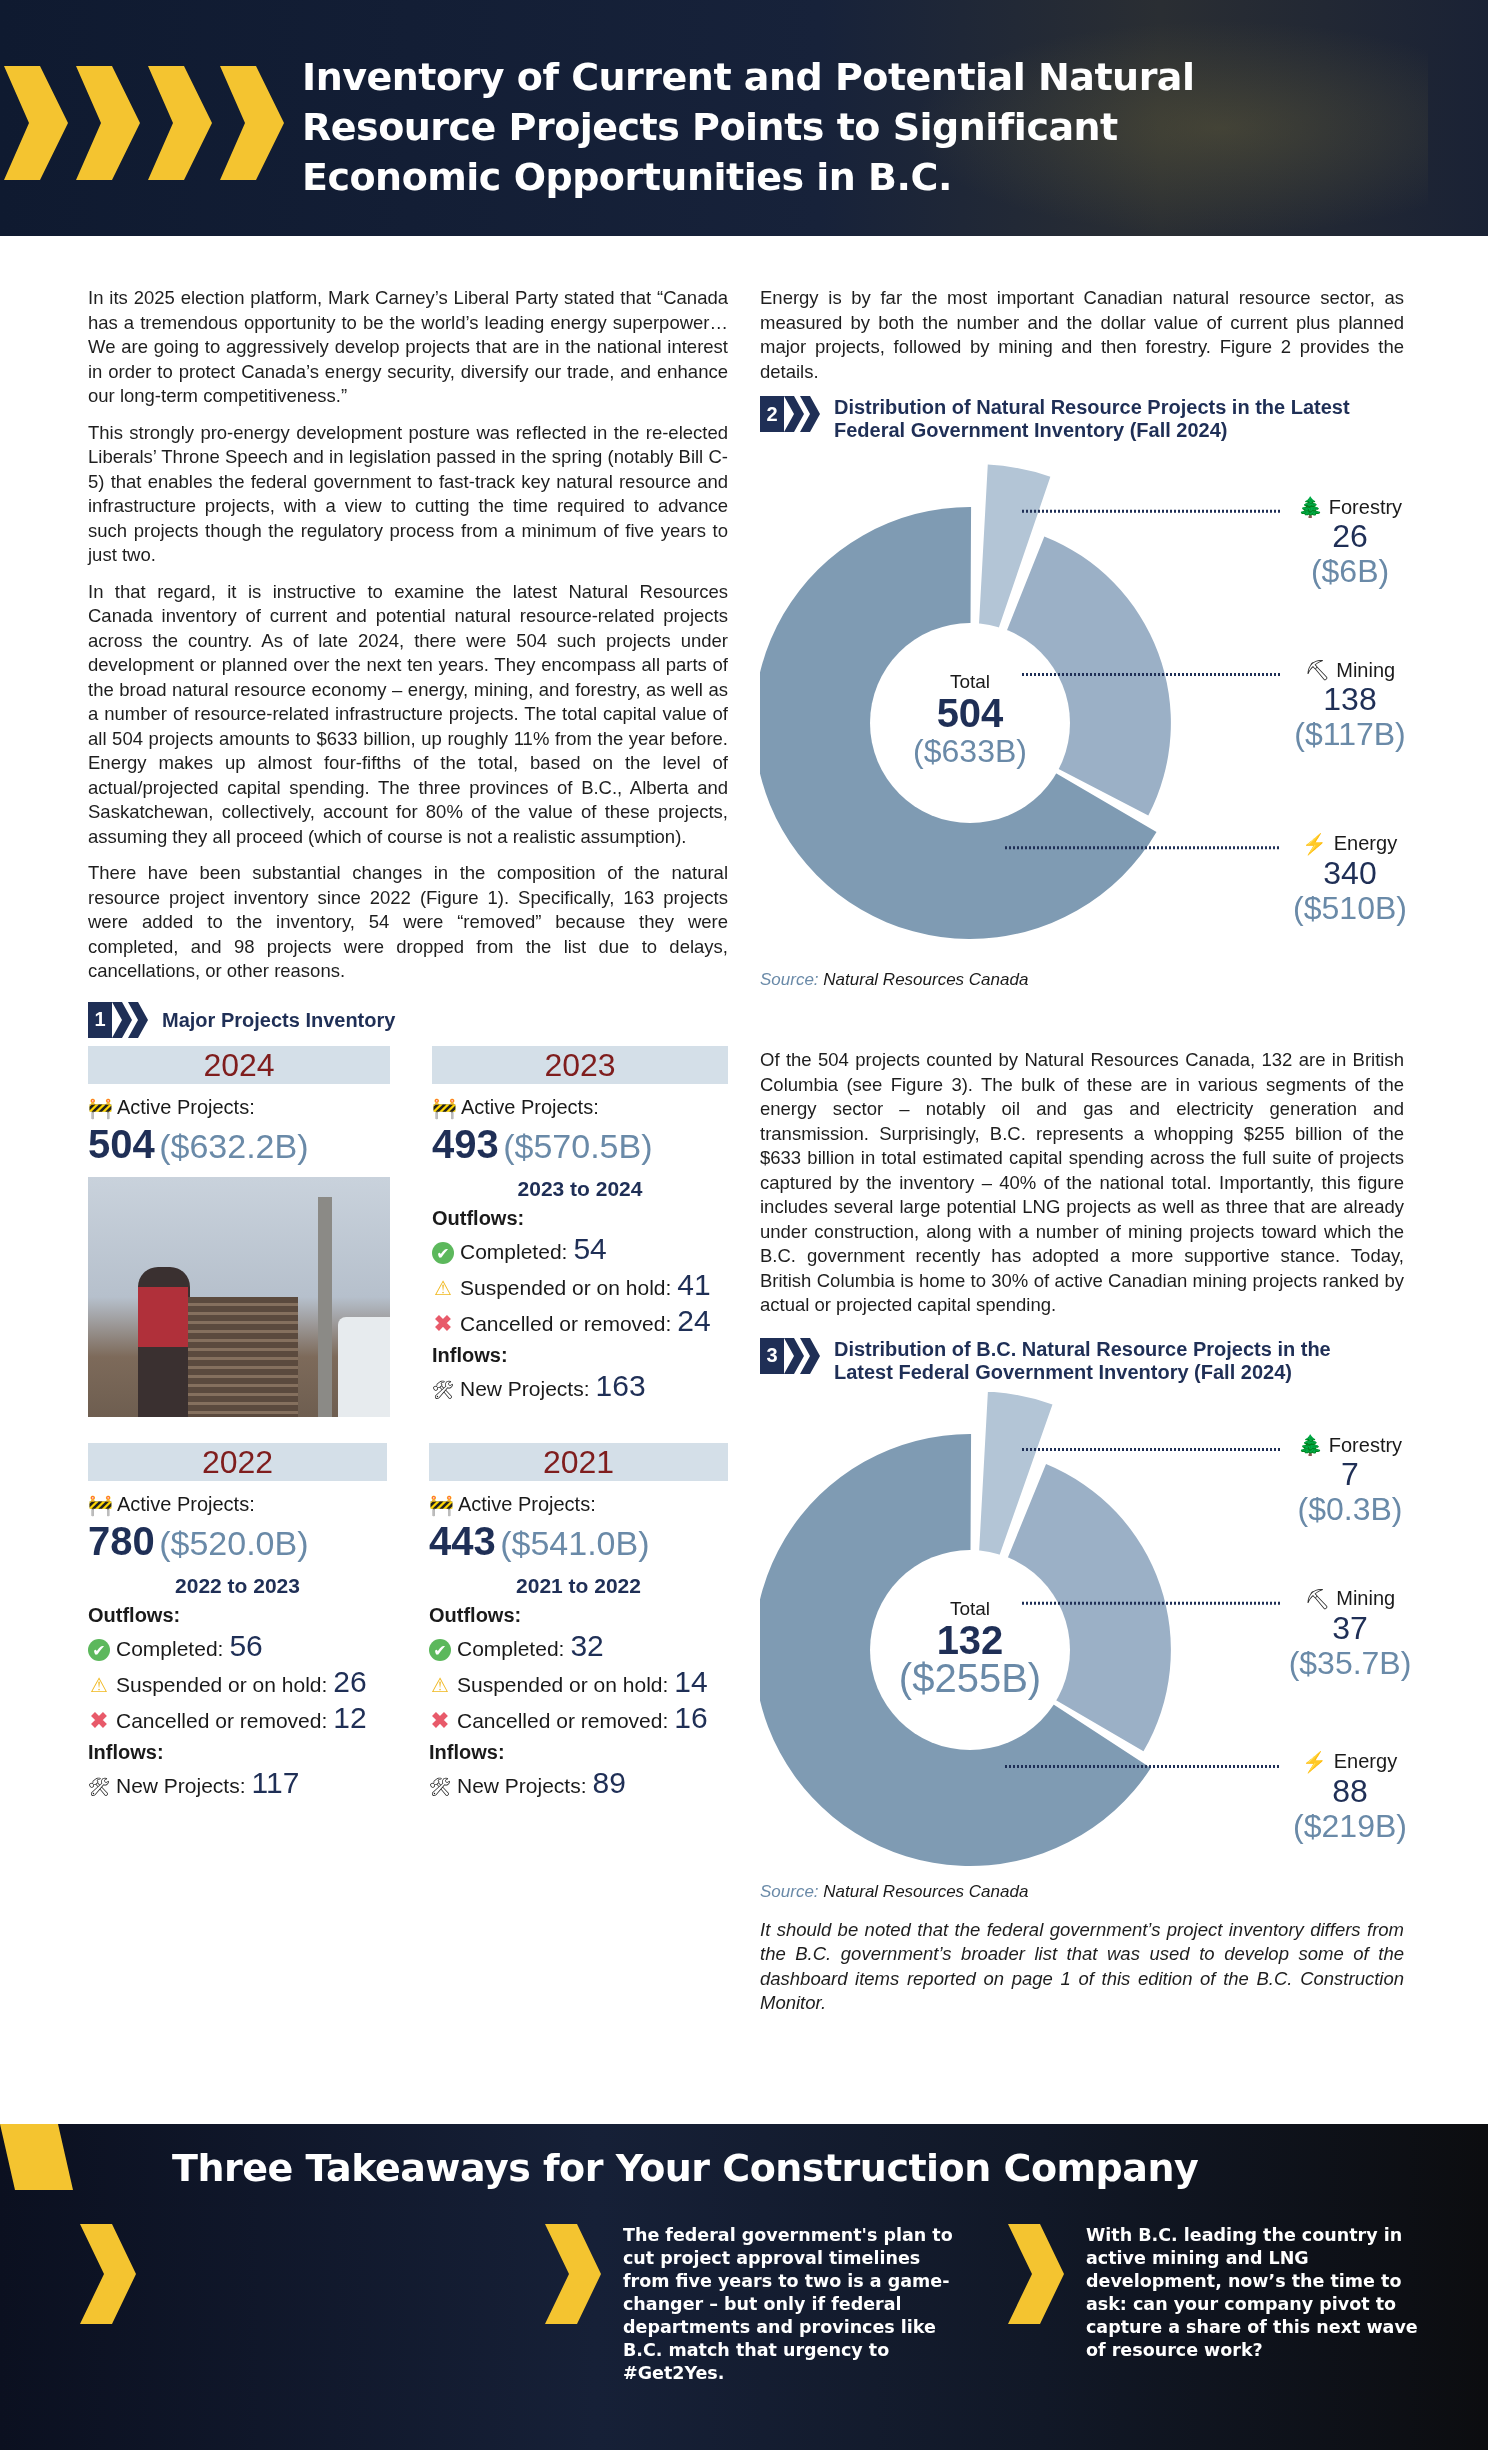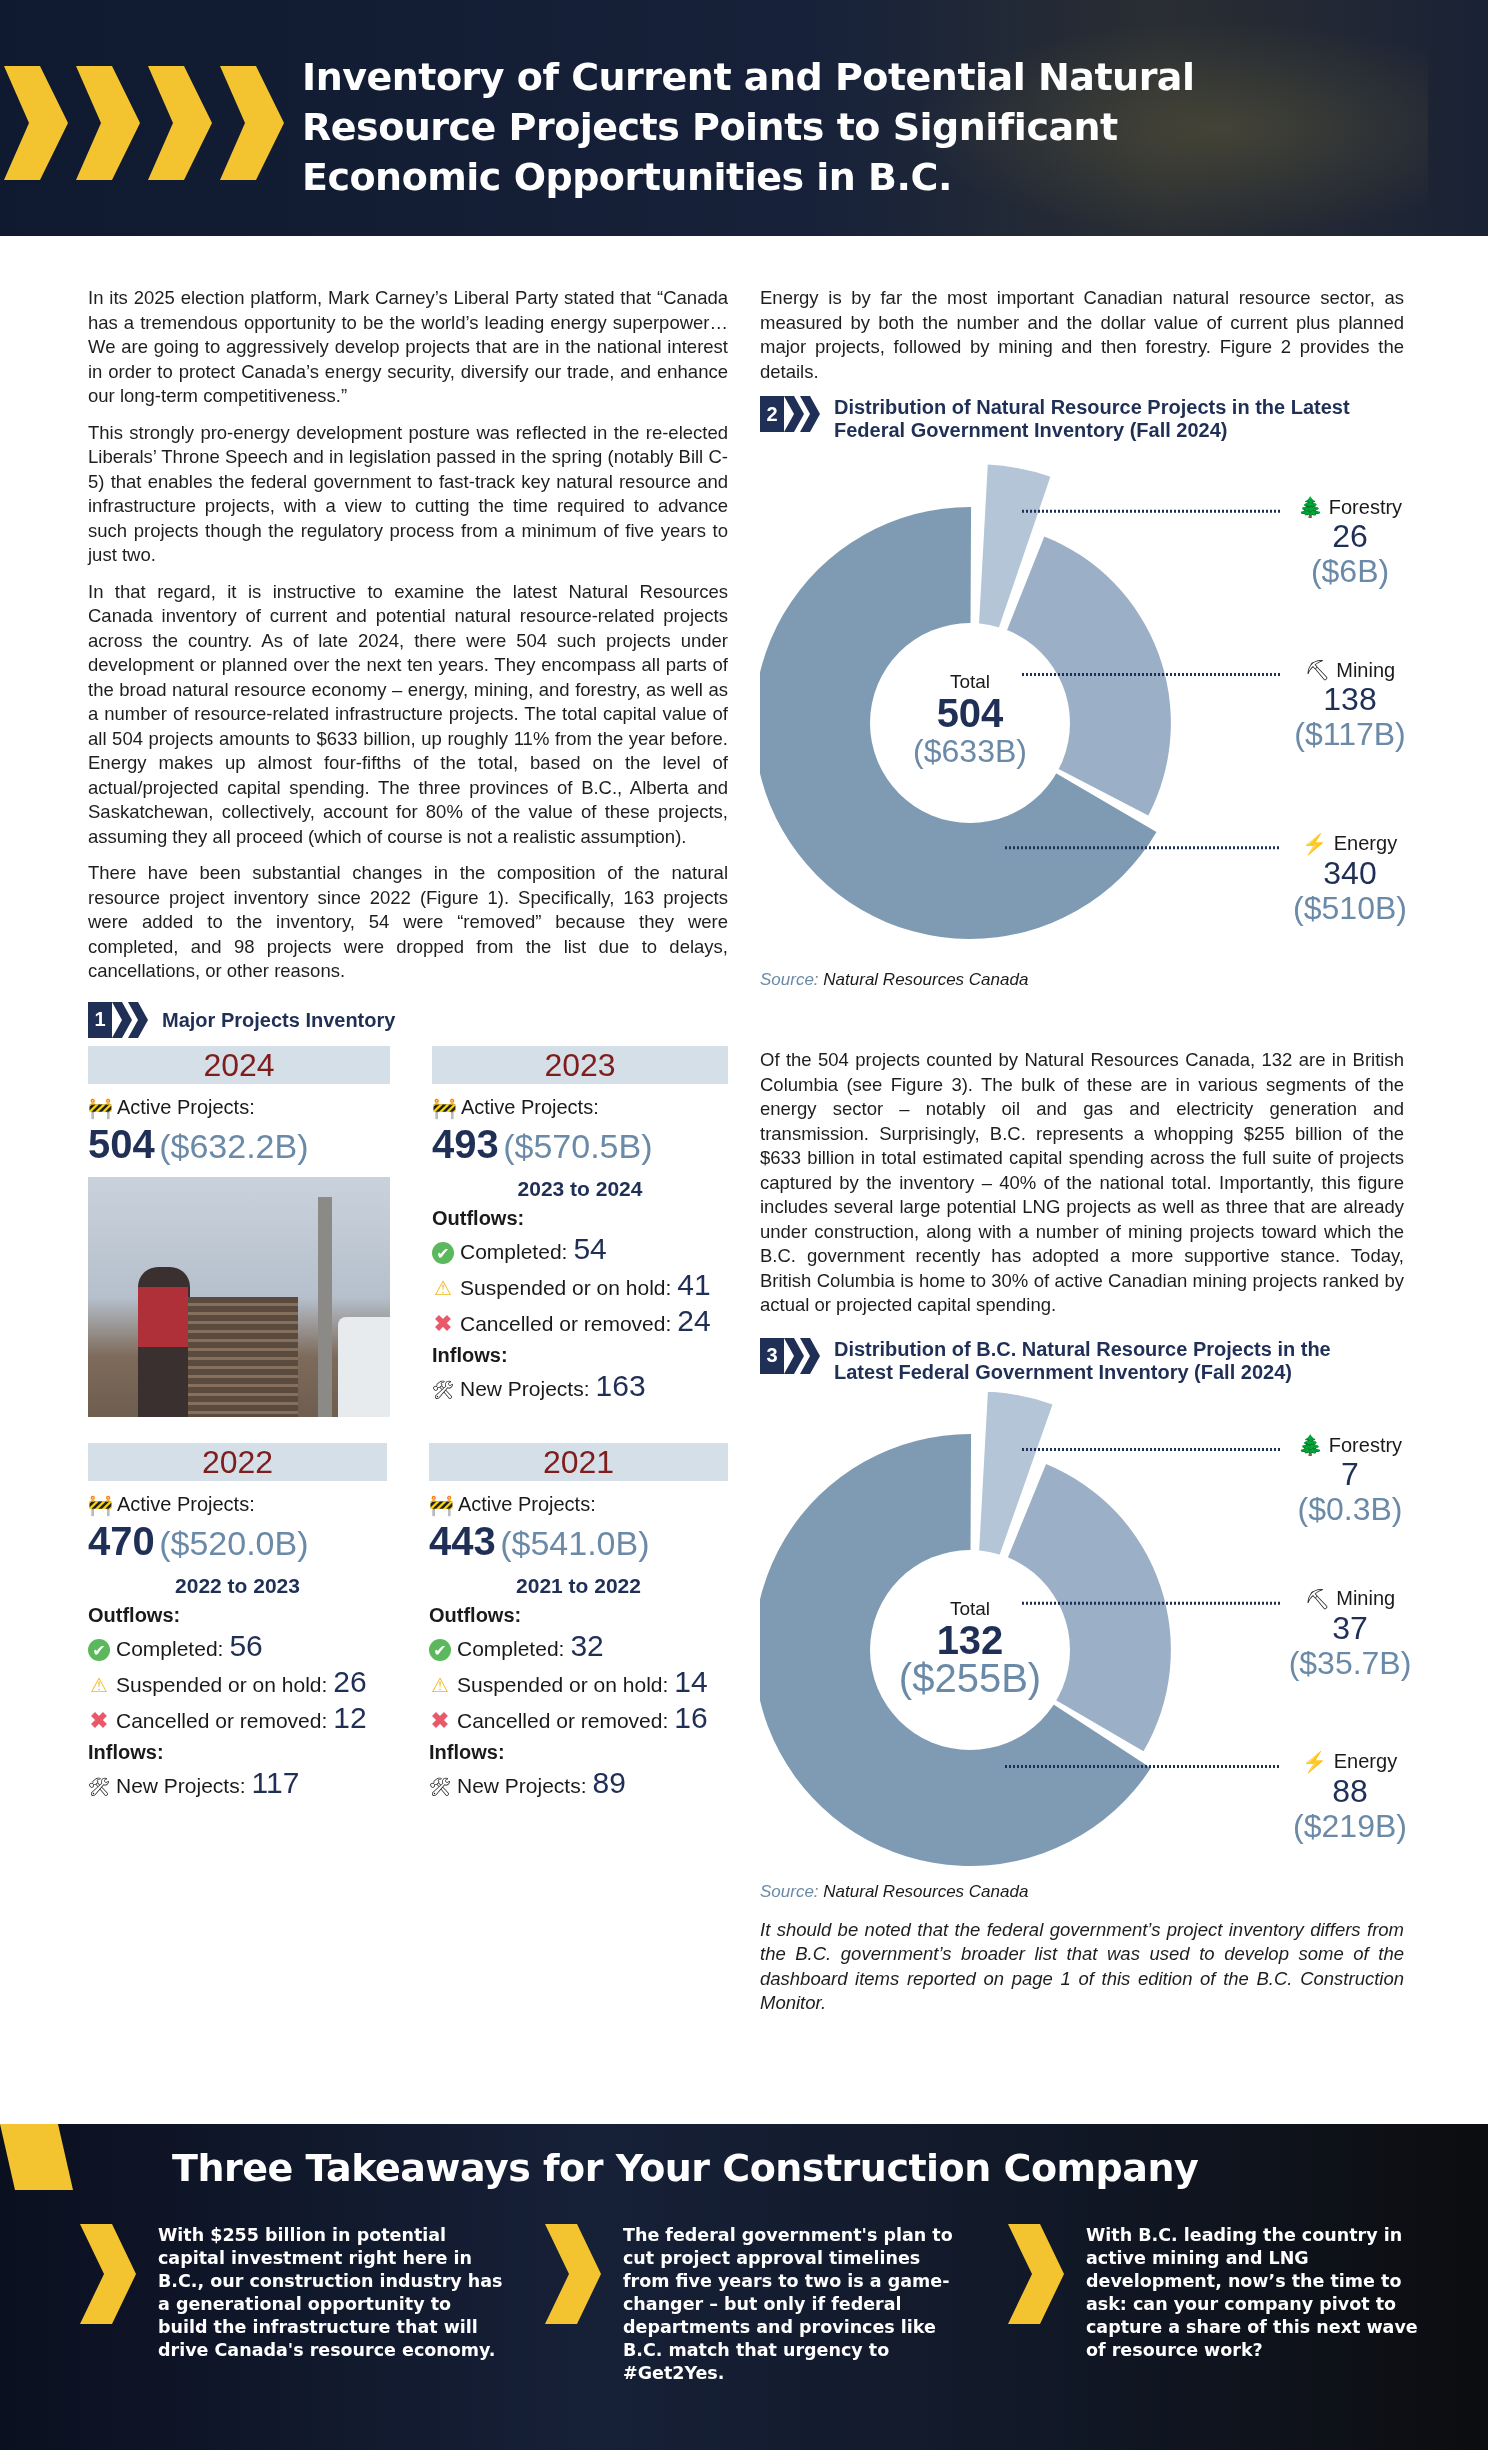--- a/index.html
+++ b/index.html
@@ -137,21 +137,21 @@
 
   <div style="display:flex;gap:42px;margin-top:26px">
 
     <div style="width:302px">
       <div class="year-box">2022</div>
       <div class="active-label">
         <span>🚧</span>
         <span>Active Projects:</span>
       </div>
       <div class="active-val">
-        <span class="n">470</span>
+        <span class="n">780</span>
         <span class="v">($520.0B)</span>
       </div>
       <div class="period">2022 to 2023</div>
       <div class="flow-h">Outflows:</div>
       <div class="flow">
         <span class="ico" style="background:#5cb85c;color:#fff">✔</span>
         <span>Completed:</span>
           <span class="val">56</span>
       </div>
       <div class="flow">
@@ -328,21 +328,20 @@
       <polygon points="0,0 30,0 45,66 15,66" fill="#f4c430"></polygon>
     </svg>
   <svg style="position:absolute;left:28px;top:0" width="60" height="66" viewBox="0 0 60 66">
       <polygon points="0,0 30,0 45,66 15,66" fill="#f4c430"></polygon>
     </svg>
   <h2>Three Takeaways for Your Construction Company</h2>
   <div class="take" style="left:80px">
     <svg width="56" height="100" viewBox="0 0 56 100">
         <polygon points="0,0 32,0 56,50 32,100 0,100 24,50" fill="#f4c430"></polygon>
       </svg>
-    <div class="txt">With $255 billion in potential capital investment right here in B.C., our construction industry has a generational opportunity to build the infrastructure that will drive Canada's resource economy.</div>
   </div>
   <div class="take" style="left:545px">
     <svg width="56" height="100" viewBox="0 0 56 100">
         <polygon points="0,0 32,0 56,50 32,100 0,100 24,50" fill="#f4c430"></polygon>
       </svg>
     <div class="txt">The federal government's plan to cut project approval timelines from five years to two is a game-changer – but only if federal departments and provinces like B.C. match that urgency to #Get2Yes.</div>
   </div>
   <div class="take" style="left:1008px">
     <svg width="56" height="100" viewBox="0 0 56 100">
         <polygon points="0,0 32,0 56,50 32,100 0,100 24,50" fill="#f4c430"></polygon>

